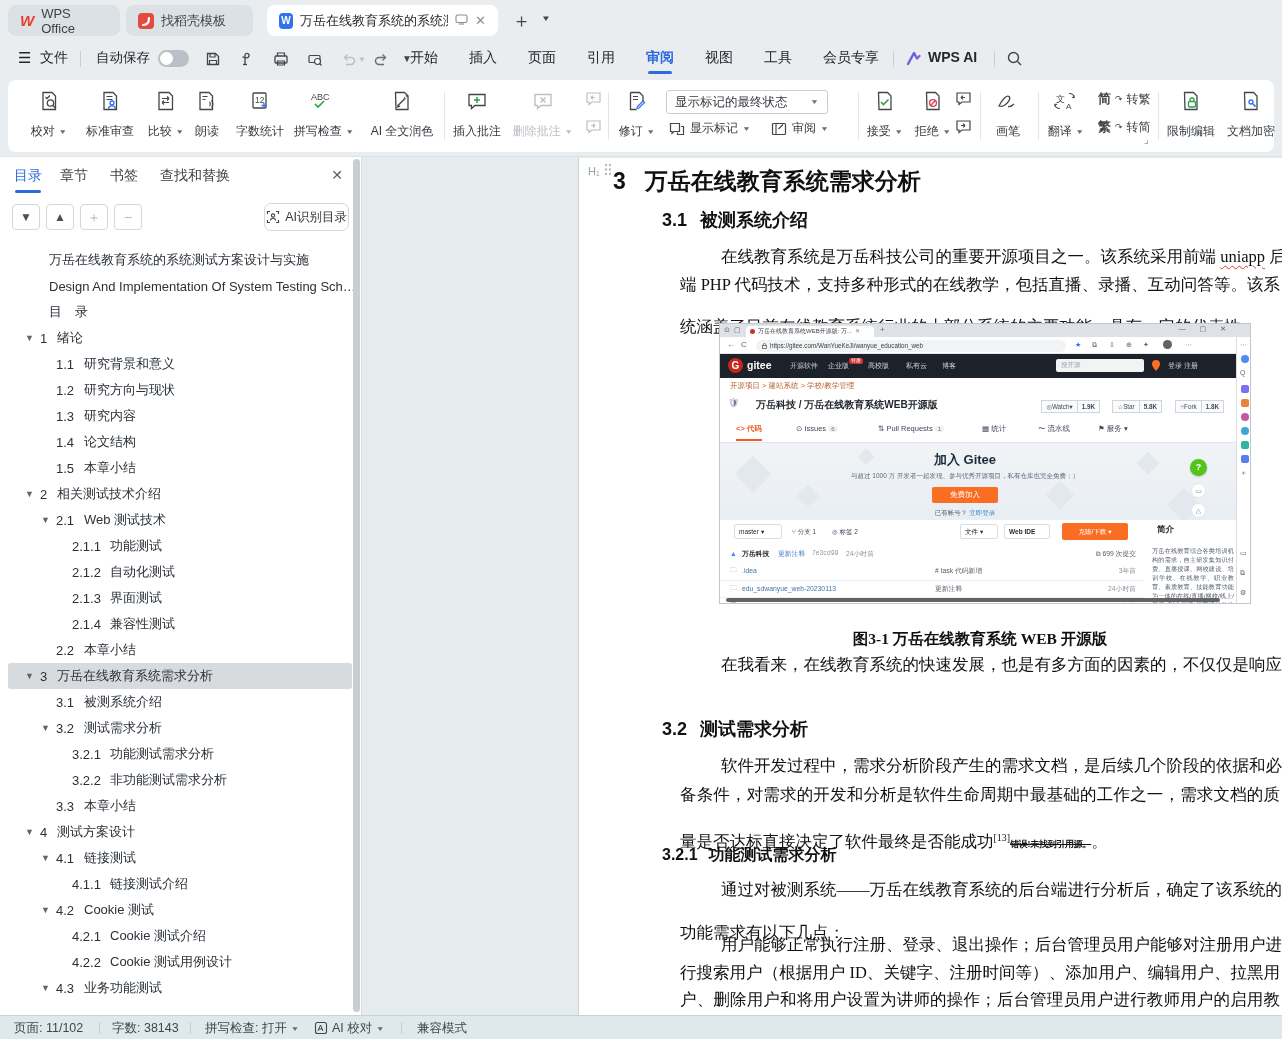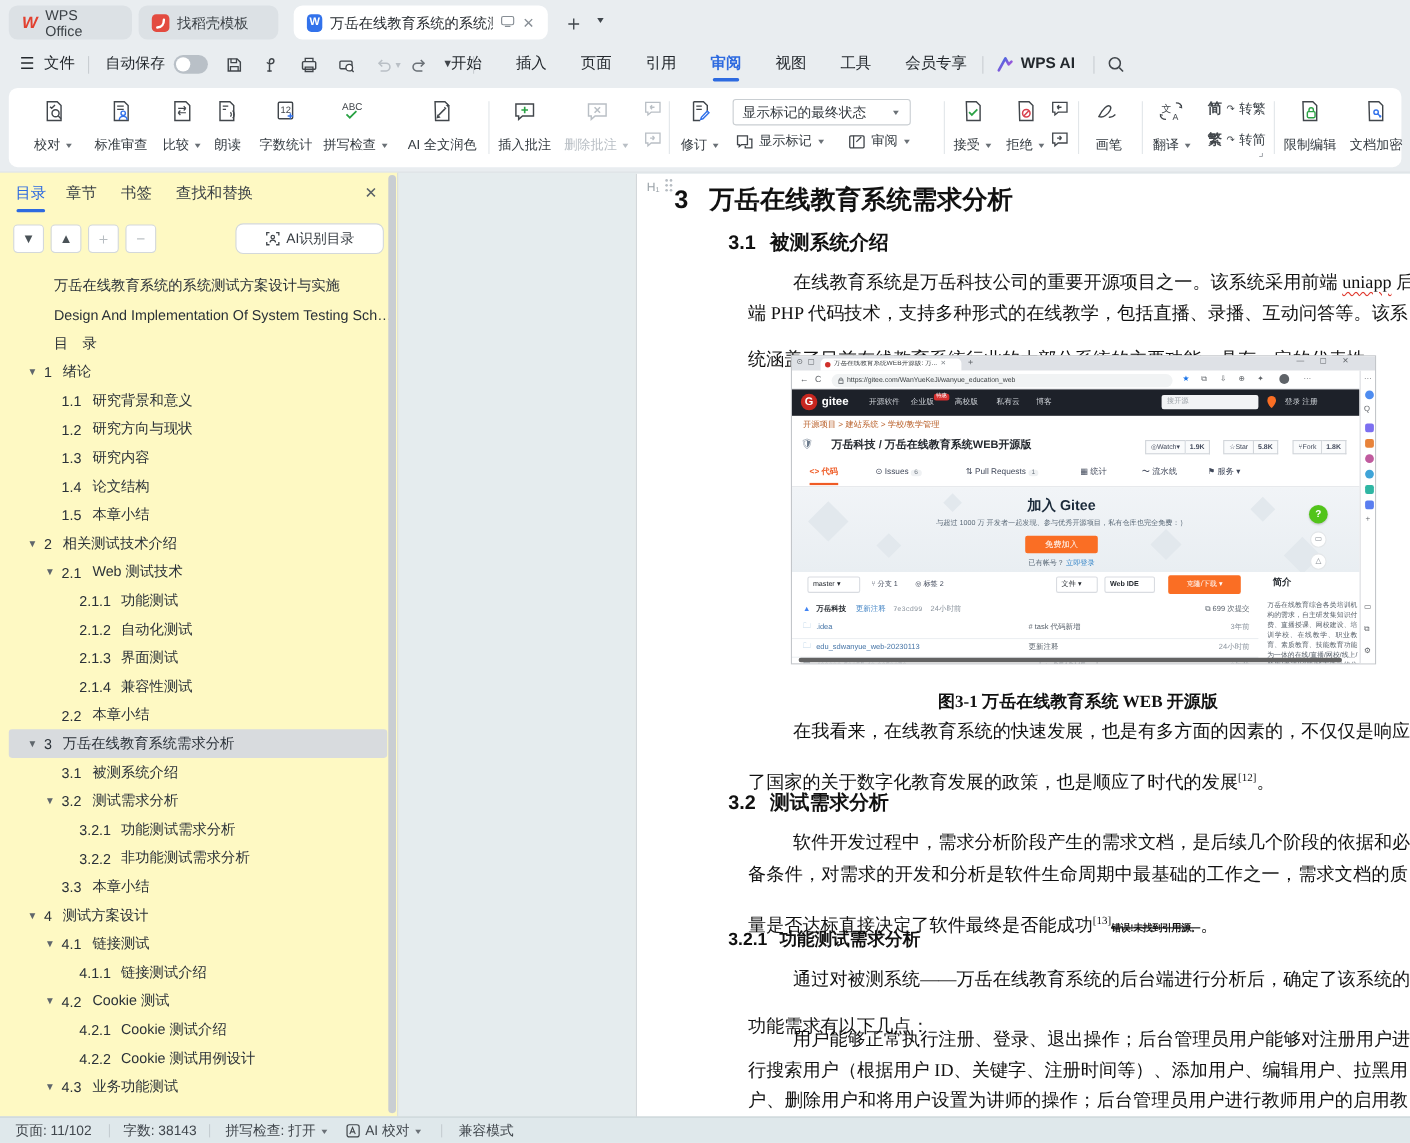--- a/index.html
+++ b/index.html
@@ -37,29 +37,29 @@
   .rbtn .lbl { font-size:12px; color:#333a40; white-space:nowrap; }
   .rbtn.dis .lbl { color:#b9bfc5; }
   .rsm { position:absolute; display:flex; align-items:center; gap:4px; font-size:12px; color:#333a40; white-space:nowrap; }
   .rdivider { position:absolute; top:12px; height:48px; width:1px; background:#e2e6e9; }
   .chev { font-size:9px; color:#6a7076; transform:scaleY(.75); display:inline-block; }
   .dropdown { position:absolute; left:658px; top:10px; width:162px; height:24px; border:1px solid #c9ced2; border-radius:3px; font-size:12.5px; color:#33393f; display:flex; align-items:center; padding:0 8px; justify-content:space-between; background:#fff; }
   .corner { position:absolute; font-size:10px; color:#8a9097; }
 
   
   .content { position:absolute; left:0; top:156px; width:1282px; height:859px; border-top:1px solid #dfe3e6; background:#e5ecee; }
-  .sidebar { position:absolute; left:0; top:0; width:362px; height:100%; background:#fef9c3; border-right:1px solid #d8dde0; }
+  .sidebar { position:absolute; left:0; top:0; width:362px; height:100%; background:#ffffff; border-right:1px solid #d8dde0; }
   .sb-scroll { position:absolute; left:353px; top:2px; width:7px; height:853px; border-radius:4px; background:#c9ced2; }
   .stab { position:absolute; top:10px; font-size:14px; color:#3c4247; }
   .stab.active { color:#2d6ae0; }
   .stab.active::after { content:""; position:absolute; left:1px; right:1px; bottom:-8px; height:3px; border-radius:2px; background:#2d6ae0; }
   .sclose { position:absolute; top:10px; right:18px; font-size:14px; color:#5a6167; }
   .sqbtn { position:absolute; top:47px; width:28px; height:26px; background:#fff; border:1px solid #d3d8db; border-radius:4px; text-align:center; line-height:24px; font-size:12px; color:#4a5257; }
   .sqbtn.dim { color:#b6bcc1; font-size:14px; }
-  .aibtn { position:absolute; top:46px; right:12px; height:28px; border:1px solid #d3d8db; border-radius:7px; background:#fff; display:flex; align-items:center; gap:5px; padding:0 26px; font-size:12.5px; color:#33393f; }
+  .aibtn { position:absolute; top:46px; right:12px; height:28px; border:1px solid #d3d8db; border-radius:7px; background:#fff; display:flex; align-items:center; gap:5px; padding:0 1px; font-size:12.5px; color:#33393f; }
 
   .toc { position:absolute; left:0; top:90px; width:353px; height:769px; overflow:hidden; }
   .toc-row { position:relative; margin:0 0 0 8px; width:344px; height:26px; display:flex; align-items:center; font-size:13px; color:#2a3138; border-radius:3px; }
   .toc-row.sel { background:#d8dbde; }
   .tmark { width:15px; font-size:9px; color:#5f666c; flex:none; text-align:left; }
   .tnum { flex:none; color:#2a3138; }
   .tlabel { white-space:nowrap; }
   .toc-row.lvt { padding-left:26px; }
   .toc-row.lv0 { padding-left:17px; }
   .toc-row.lv1 { padding-left:33px; }
@@ -781,21 +781,20 @@
           <span class="eg" style="top:132px;">＋</span>
           <span class="eg" style="top:212px;">▭</span>
           <span class="eg" style="top:232px;">⧉</span>
           <span class="eg" style="top:252px;">⚙</span>
         </div>
       </div>
 
       <div class="bl last serif" style="top:453px; text-align:center; text-align-last:center; font-weight:700; font-size:15.5px; line-height:26px;">图3-1 万岳在线教育系统 WEB 开源版</div>
 
       <div class="bl" style="top:493px; line-height:27.5px;"><span style="display:inline-block;width:41px;"></span><span>在我看来，在线教育系统的快速发展，也是有多方面的因素的，不仅仅是响应</span></div>
-      <div class="bl last" style="top:520.5px; line-height:27.5px;"><span>了国家的关于数字化教育发展的政策，也是顺应了时代的发展</span><span class="sup">[12]</span><span>。</span></div>
 
       <div class="dochead" style="position:absolute; left:83px; top:559px; font-size:18px; line-height:24px;">
         <span>3.2</span><span style="display:inline-block; width:13px;"></span><span>测试需求分析</span>
       </div>
 
       <div class="bl" style="top:594px; line-height:28.5px;"><span style="display:inline-block;width:41px;"></span><span>软件开发过程中，需求分析阶段产生的需求文档，是后续几个阶段的依据和必</span></div>
       <div class="bl" style="top:622.5px; line-height:28.5px;">备条件，对需求的开发和分析是软件生命周期中最基础的工作之一，需求文档的质</div>
       <div class="bl last" style="top:651px; line-height:28.5px;"><span>量是否达标直接决定了软件最终是否能成功</span><span class="sup">[13]</span><span class="strike">错误!未找到引用源。</span><span>。</span></div>
 
       <div class="dochead" style="position:absolute; left:83px; top:686px; font-size:16px; line-height:22px;">

